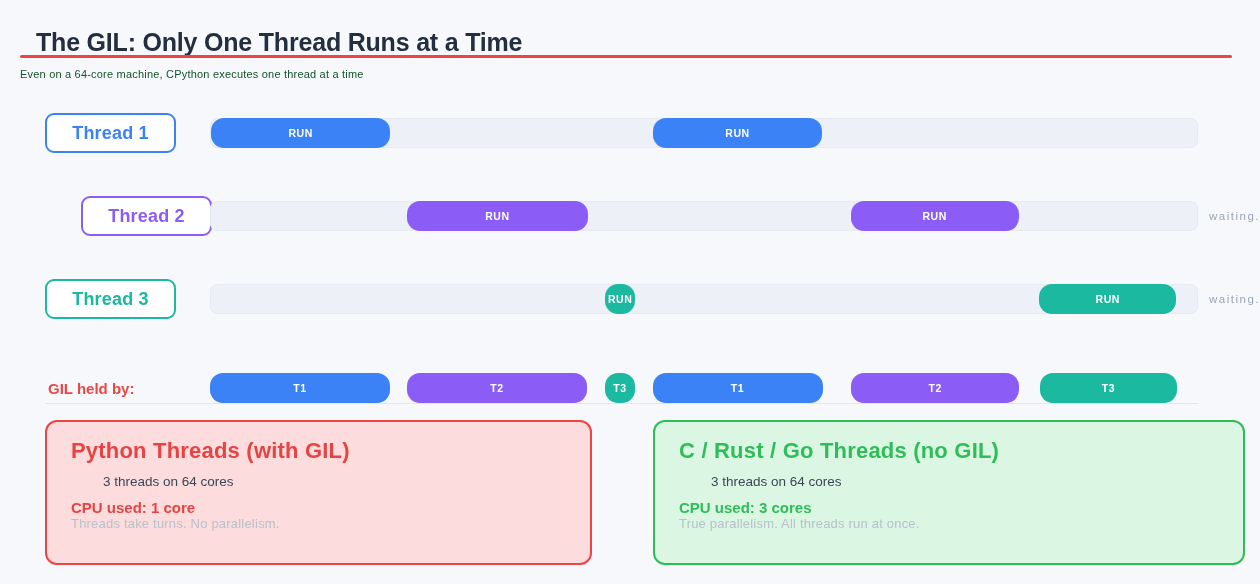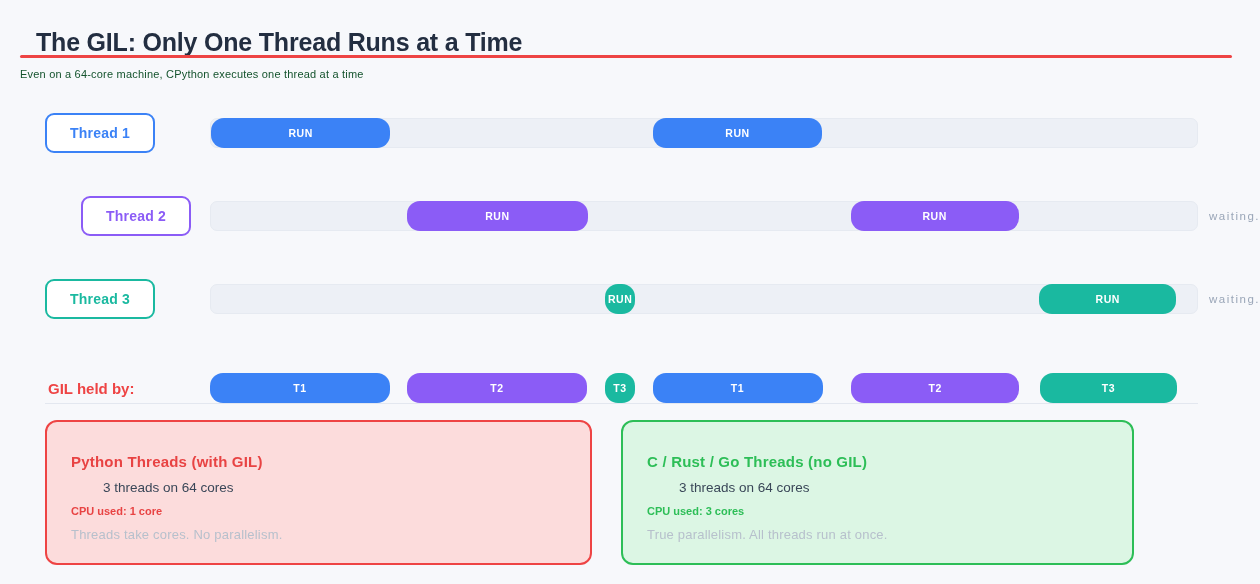--- a/index.html
+++ b/index.html
@@ -22,24 +22,24 @@
     background: #ee4444; border-radius: 2px;
   }
   .page-subtitle {
     position: absolute; left: 20px; top: 68px;
     font-size: 11px; color: #14532d; letter-spacing: 0.2px;
   }
 
   
   .thread-row { position: absolute; left: 0; width: 100%; height: 40px; }
   .thread-label {
-    position: absolute; left: 45px; top: 0; width: 110px; height: 40px;
+    position: absolute; left: 45px; top: 0; width: 131px; height: 40px;
     background: #ffffff; border: 2px solid; border-radius: 9px;
     display: flex; align-items: center; justify-content: center;
-    font-size: 14px; font-weight: bold; letter-spacing: 0.2px;
+    font-size: 18px; font-weight: bold; letter-spacing: 0.2px;
   }
   .track {
     position: absolute; left: 210px; top: 5px; width: 988px; height: 30px;
     background: #edf0f6; border: 1px solid #e6eaf1; border-radius: 7px;
   }
   .seg {
     position: absolute; top: -1px; height: 30px; border-radius: 13px;
     display: flex; align-items: center; justify-content: center;
     color: #ffffff; font-size: 10.5px; font-weight: bold; letter-spacing: 0.6px;
     overflow: hidden; white-space: nowrap;
@@ -63,26 +63,26 @@
     background: #e3e7ef;
   }
 
   
   .card {
     position: absolute; top: 420px; height: 145px;
     border: 2px solid; border-radius: 12px;
     padding: 13px 24px 0;
   }
   .card-red   { left: 45px;  width: 547px; background: #fcdcdc; border-color: #ee4444; }
-  .card-green { left: 621px; width: 513px; background: #dcf6e4; border-color: #2dbe57; }
-  .card-title { margin: 18px 0 10px; font-size: 15px; font-weight: bold; letter-spacing: 0.2px; }
+  .card-green { left: 653px; width: 592px; background: #dcf6e4; border-color: #2dbe57; }
+  .card-title { margin: 3px 0 10px; font-size: 22px; font-weight: bold; letter-spacing: 0.2px; }
   .card-red .card-title, .card-red .card-cpu { color: #e84343; }
   .card-green .card-title, .card-green .card-cpu { color: #2dbe57; }
   .card-threads { font-size: 13.5px; color: #3a4758; margin-bottom: 10px; margin-left: 32px; }
-  .card-cpu { font-size: 11px; font-weight: bold; margin-bottom: 10px; }
+  .card-cpu { font-size: 15px; font-weight: bold; }
   .card-note { font-size: 13px; color: #b7c0cc; letter-spacing: 0.2px; }
 </style>
 </head>
 <body>
 
 <h1 class="page-title">The GIL: Only One Thread Runs at a Time</h1>
 <div class="title-underline"></div>
 <div class="page-subtitle">Even on a 64-core machine, CPython executes one thread at a time</div>
 
 <div id="thread-rows">
@@ -121,21 +121,21 @@
       <div class="seg" style="left: 64.9%; width: 17%; background: rgb(139, 92, 246);">T2</div>
       <div class="seg" style="left: 84%; width: 13.9%; background: rgb(26, 185, 160);">T3</div>
     </div>
 </div>
 <div class="divider"></div>
 
 <div class="card card-red">
   <div class="card-title">Python Threads (with GIL)</div>
   <div class="card-threads">3 threads on 64 cores</div>
   <div class="card-cpu">CPU used: 1 core</div>
-  <div class="card-note">Threads take cores. No parallelism.</div>
+  <div class="card-note">Threads take turns. No parallelism.</div>
 </div>
 
 <div class="card card-green">
   <div class="card-title">C / Rust / Go Threads (no GIL)</div>
   <div class="card-threads">3 threads on 64 cores</div>
   <div class="card-cpu">CPU used: 3 cores</div>
   <div class="card-note">True parallelism. All threads run at once.</div>
 </div>
 
 </body></html>

